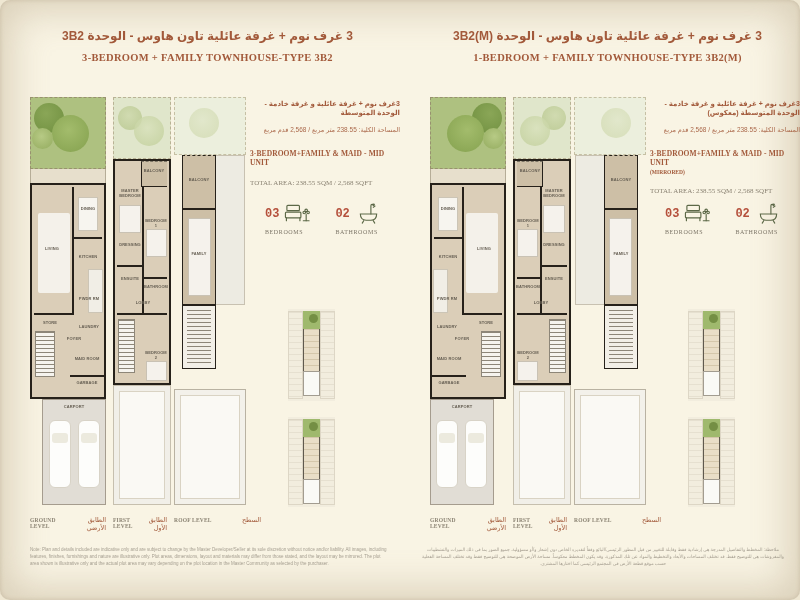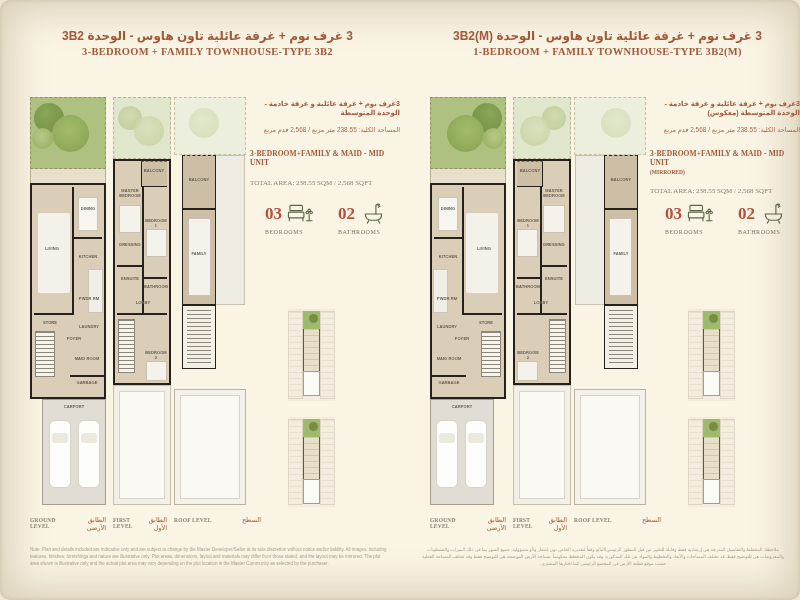--- a/index.html
+++ b/index.html
@@ -8,21 +8,21 @@
   }
   html,body{margin:0;padding:0}
   body{width:800px;height:600px;background:#efe7d2;font-family:"Liberation Sans","DejaVu Sans",sans-serif}
   #stage{position:relative;width:800px;height:600px;background:#f9f4e4;overflow:hidden;
     border-radius:10px;box-shadow:inset 0 0 36px 12px rgba(160,138,100,.32), inset 0 0 4px rgba(120,100,70,.25)}
   .section{position:absolute;top:14px;width:385px;height:566px}
 
   
   .sec-title{position:absolute;top:16px;left:0;right:0;text-align:center;color:var(--accent)}
   .t-ar{font-size:12px;font-weight:700;direction:rtl;line-height:1.1}
-  .t-en{font-size:10.5px;font-weight:700;letter-spacing:.3px;margin-top:3px;font-family:"Liberation Serif","DejaVu Serif",serif}
+  .t-en{font-size:10.5px;font-weight:700;letter-spacing:.3px;margin-top:9px;font-family:"Liberation Serif","DejaVu Serif",serif}
 
   
   .plans{position:absolute;left:15px;top:83px;width:231px;height:408px}
   .plan{position:absolute;top:0;height:408px}
   .pg{left:0;width:76px}.pf{left:83px;width:58px}.pr{left:144px;width:72px}
   .mirrored .plan{transform:scaleX(-1)}
   .mirrored .plan .rlabel{transform:scaleX(-1)}
 
   .rlabel{position:absolute;font-size:4px;line-height:1.2;color:var(--ink);text-align:center;
     letter-spacing:.1px;text-transform:uppercase;font-weight:700}
@@ -92,21 +92,21 @@
   .i-ar1{font-size:7px;font-weight:700;color:var(--accent);direction:rtl;text-align:right;line-height:1.35}
   .i-ar2{font-size:6.5px;color:var(--accent);direction:rtl;text-align:right;margin-top:8px;opacity:.9}
   .i-en1{font-size:7.5px;font-weight:700;color:var(--accent);margin-top:15px;letter-spacing:.1px;font-family:"Liberation Serif","DejaVu Serif",serif}
   .i-note{font-size:5.5px;font-weight:700;color:var(--accent);margin-top:2px;font-family:"Liberation Serif","DejaVu Serif",serif}
   .i-en2{font-size:7px;color:#8b8373;margin-top:12px;font-family:"Liberation Serif","DejaVu Serif",serif}
 
   
   .stats{position:absolute;left:250px;top:188px;display:flex;gap:24px}
   .stat{display:flex;flex-direction:column}
   .stat-top{display:flex;align-items:center;gap:5px}
-  .stat-num{font-size:17px;font-weight:700;color:var(--num);font-family:Liberation Serif, serif}
+  .stat-num{font-size:12px;font-weight:700;color:var(--num);font-family:Liberation Mono, monospace}
   .icon{width:27px;height:23px}
   .stat-label{font-size:6px;color:#7d7668;letter-spacing:.6px;margin-top:4px;font-family:"Liberation Serif","DejaVu Serif",serif}
 
   
   .thumb{position:absolute;left:273px;width:47px;background:#f2edde;overflow:hidden}
   .t-a{top:295px;height:92px}.t-b{top:403px;height:90px}
   .tn{position:absolute;top:2px;bottom:2px;width:15px;border:.5px solid #ddd6c5;box-sizing:border-box;
       background:repeating-linear-gradient(180deg,#e6e0d0 0 1px,transparent 1px 6px)}
   .tn.l{left:0}.tn.r{right:0}
   .t-unit{position:absolute;left:15px;width:17px;top:2px;height:86px}

